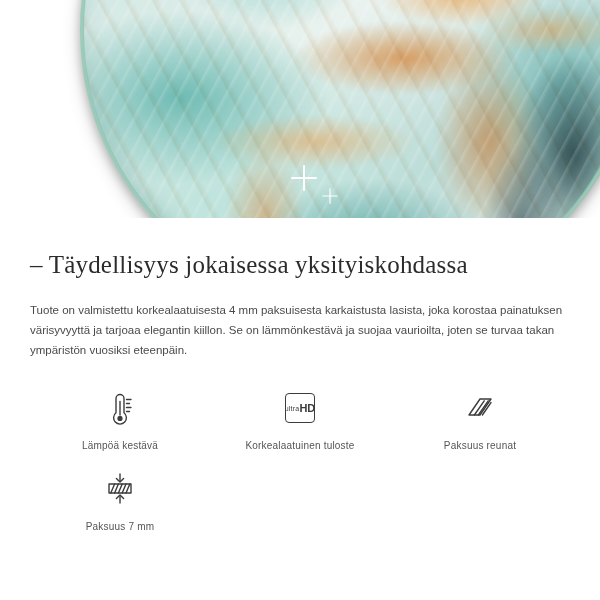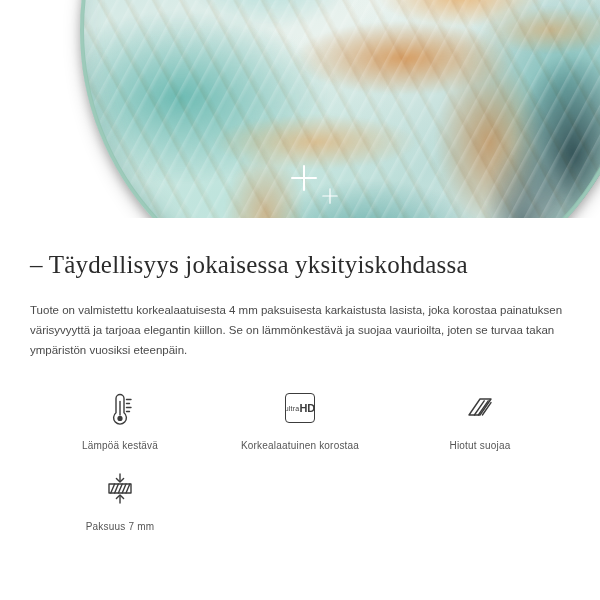--- a/index.html
+++ b/index.html
@@ -230,33 +230,33 @@
       <div class="cap">Lämpöä kestävä</div>
     </div>
 
     <div class="feature">
       <div class="ico">
         <div class="ultrahd-box">
           <span class="u1">ultra</span>
           <span class="u2">HD</span>
         </div>
       </div>
-      <div class="cap">Korkealaatuinen korostaa</div>
+      <div class="cap">Korkealaatuinen tuloste</div>
     </div>
 
 
 
     <div class="feature">
       <div class="ico">
         <svg width="40" height="38" viewBox="0 0 40 38">
           <path class="stroke" d="M9 26 L20 10 L31 10 L20 26 z"></path>
           <path class="stroke" d="M14.4 26 L24.2 11.8 M18.4 26 L28.2 11.8 M22.4 26 L31 13.6"></path>
         </svg>
       </div>
-      <div class="cap">Hiotut suojaa</div>
+      <div class="cap">Paksuus reunat</div>
     </div>
 
     <div class="feature">
       <div class="ico">
         <svg width="40" height="40" viewBox="0 0 40 40">
           <path class="stroke" d="M20 5 v7"></path>
           <path class="stroke" d="M16.4 9.4 L20 13 L23.6 9.4"></path>
           <rect class="stroke" x="9" y="15" width="22" height="9"></rect>
           <path class="stroke" stroke-width="1.1" d="M10.8 24 L14.6 15 M14.6 24 L18.4 15 M18.4 24 L22.2 15 M22.2 24 L26 15 M26 24 L29.8 15"></path>
           <path class="stroke" d="M20 34 v-7"></path>

